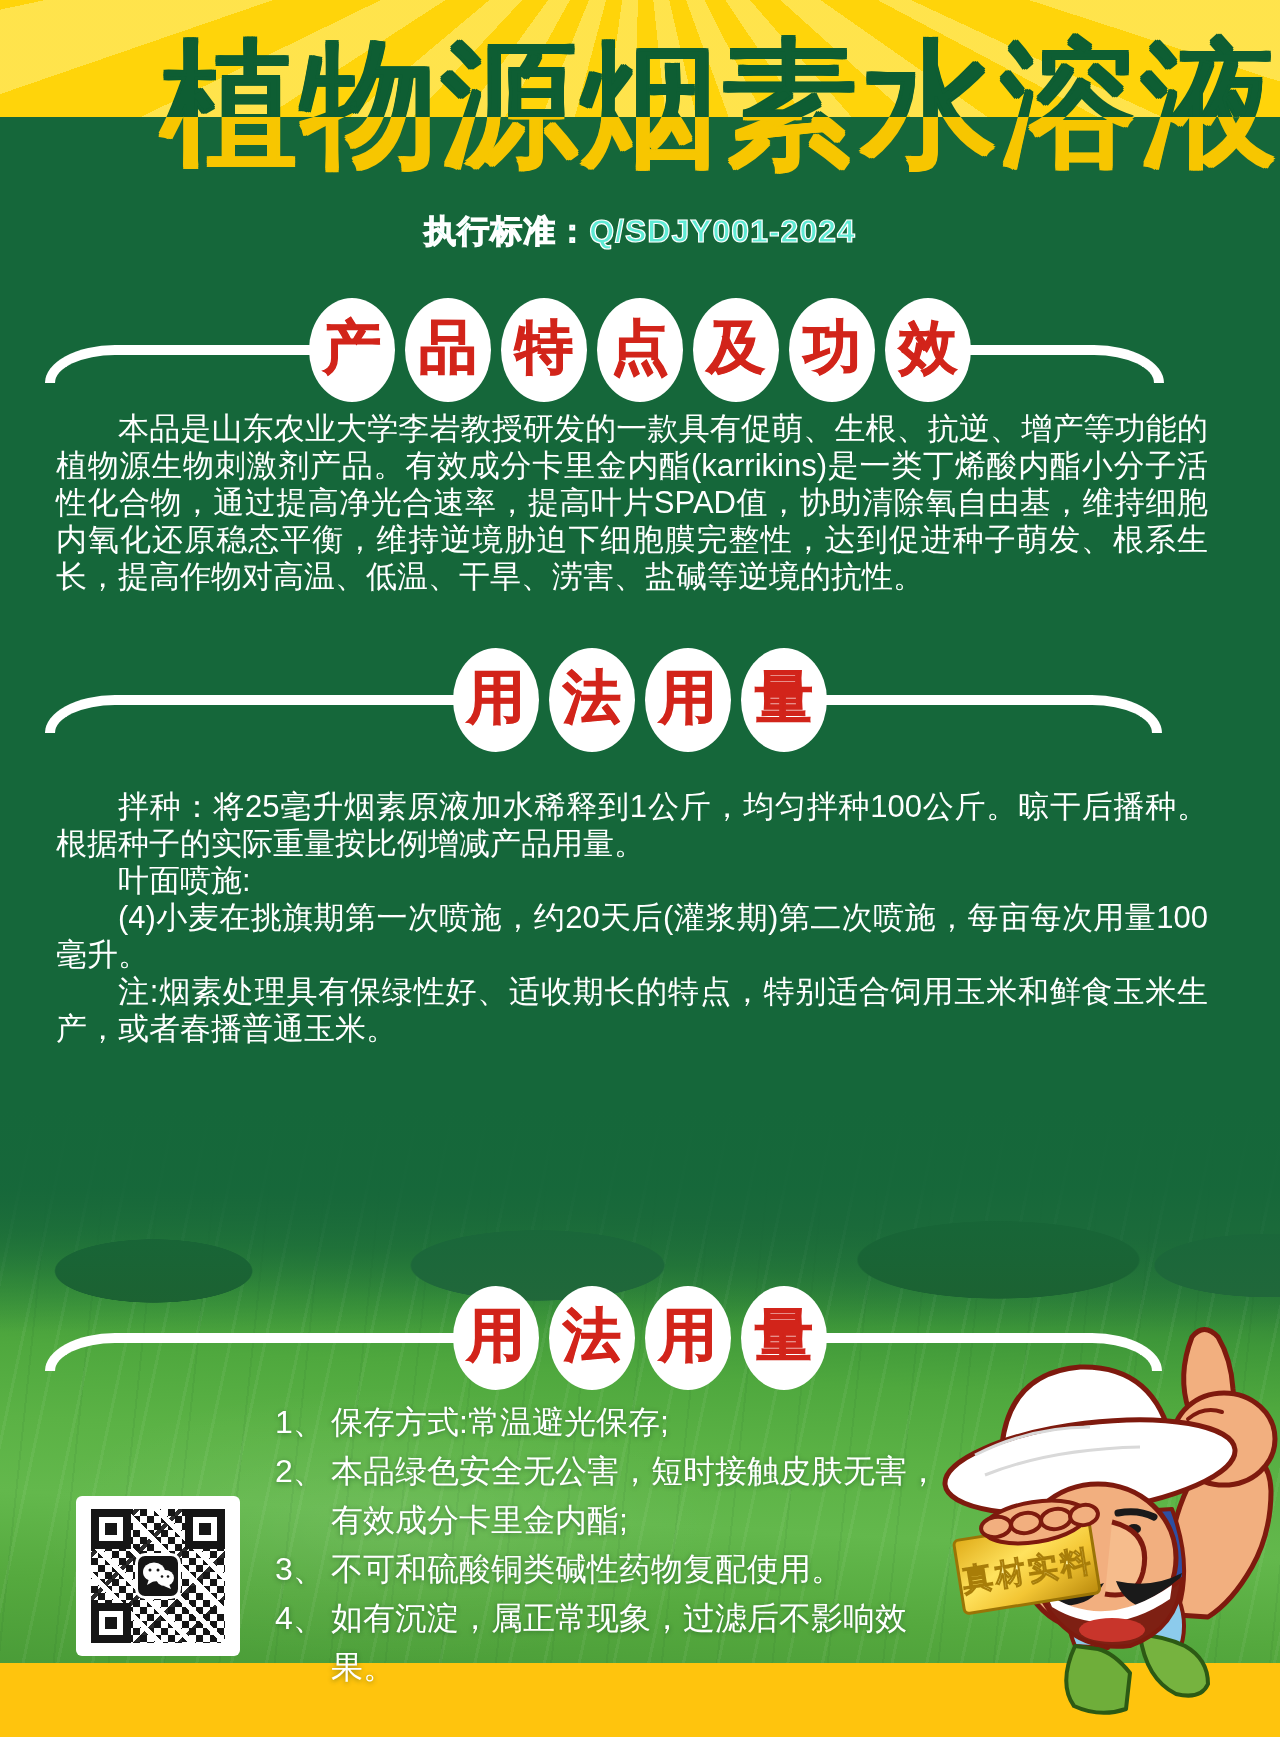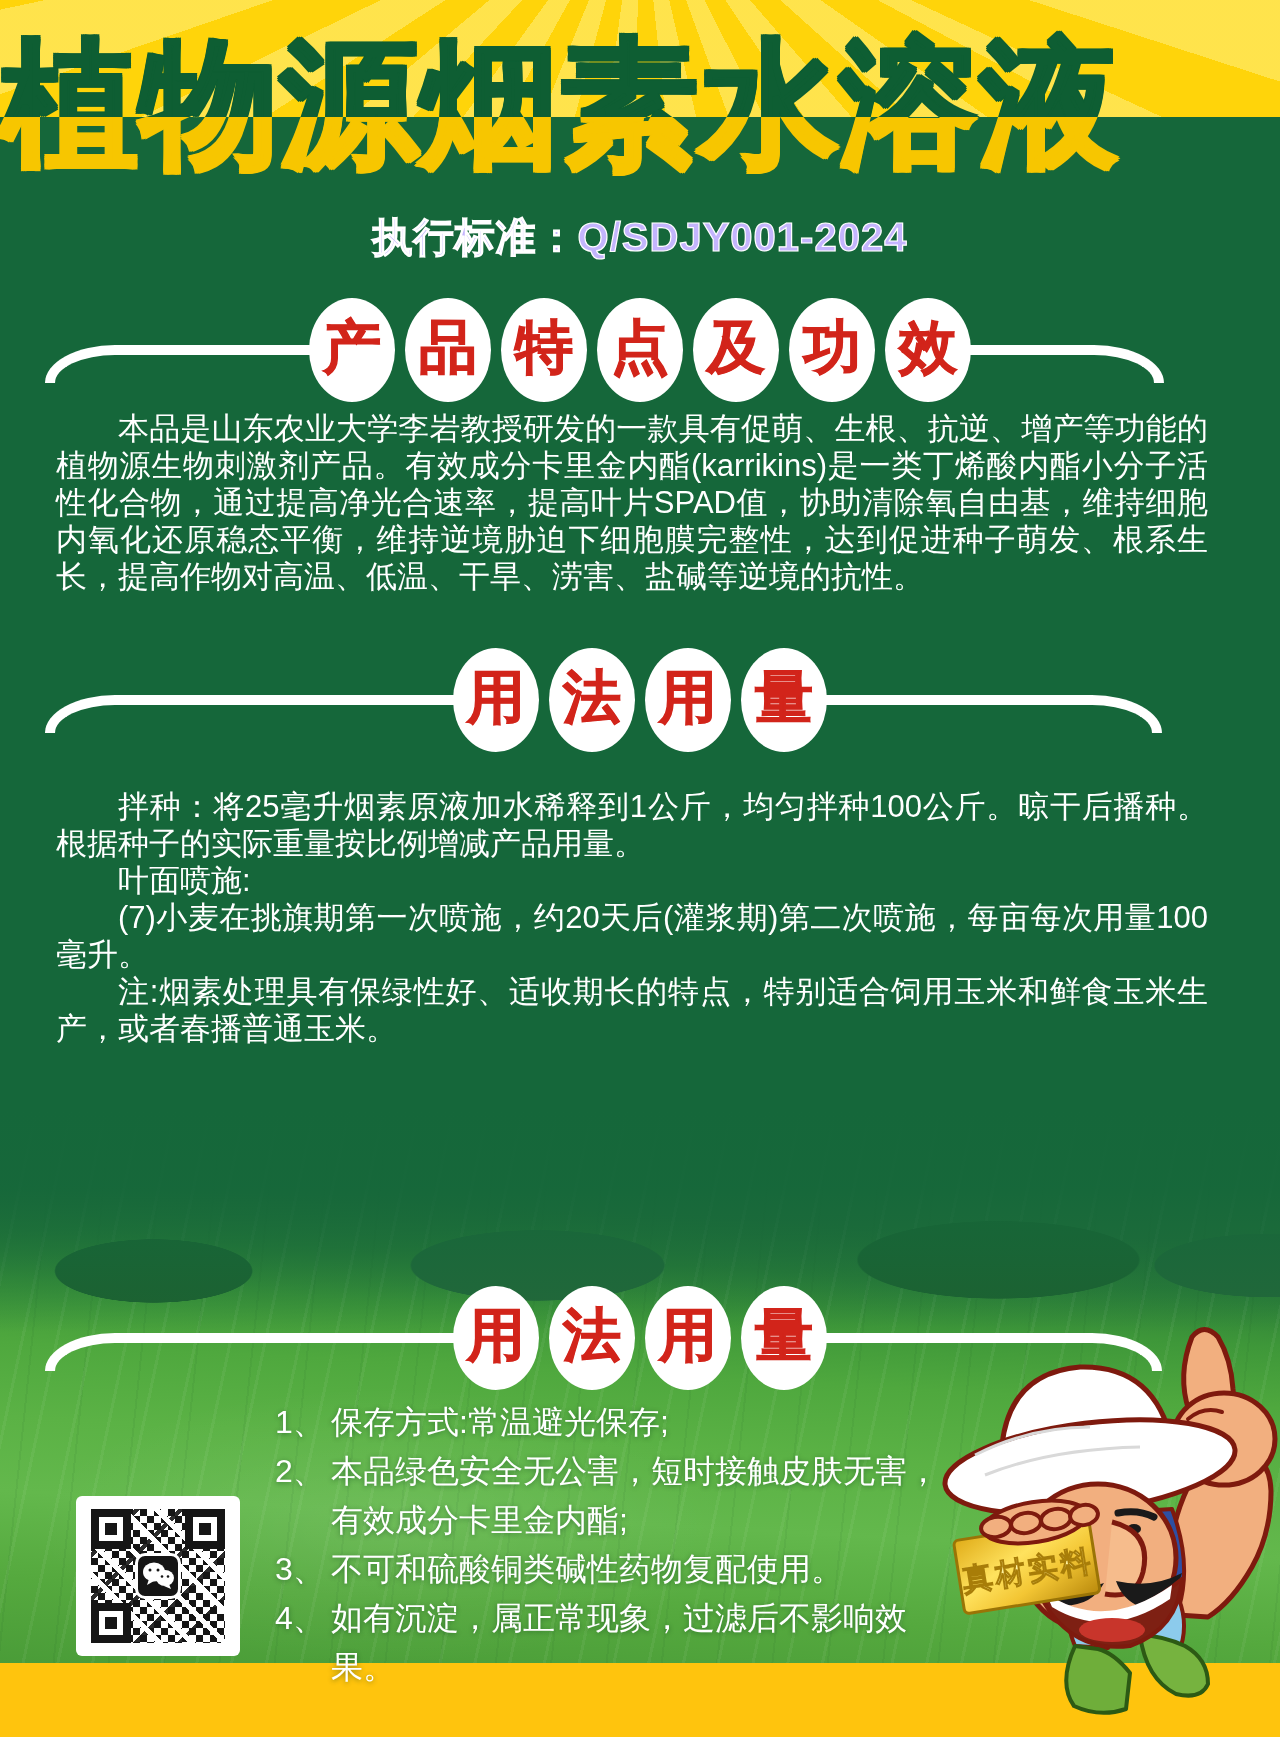--- a/index.html
+++ b/index.html
@@ -18,32 +18,32 @@
   }
   .top-band::before{
     content:""; position:absolute; inset:-40px 0 0 0;
     background:repeating-conic-gradient(from 118deg at 50% -55%,
       rgba(255,236,120,0) 0deg 7deg, rgba(255,240,130,.55) 7deg 14deg);
   }
 
   
   .title-wrap{ position:absolute; left:0; top:28px; width:100%; height:152px; }
   .title{
-    position:absolute; inset:0; text-align:left; white-space:nowrap;
-    font-size:138px; line-height:152px; font-weight:700; letter-spacing:2px;
+    position:absolute; inset:0; text-align:right; white-space:nowrap;
+    font-size:138px; line-height:152px; font-weight:400; letter-spacing:2px;
     -webkit-text-stroke:2.5px currentColor;
     text-shadow:2px 0 currentColor,-2px 0 currentColor,0 2px currentColor,0 -2px currentColor,
                 2px 2px currentColor,-2px 2px currentColor,2px -2px currentColor,-2px -2px currentColor;
   }
   .t-green { color:#0E5E33; clip-path:inset(0 0 63px 0); }
   .t-yellow{ color:#F7C600; clip-path:inset(89px 0 0 0); }
 
   .std{
     position:absolute; left:0; top:210px; width:100%; text-align:center;
-    color:#c4b5fd; font-size:40px; font-weight:700; letter-spacing:1px;
+    color:#5eead4; font-size:32px; font-weight:700; letter-spacing:1px;
     -webkit-text-stroke:1.2px #fff;
   }
 
   
   .sec-header{ position:absolute; left:0; width:1280px; height:150px; }
   .hline{ position:absolute; height:38px; border-top:10px solid #fff; }
   .hl-left { border-left:10px solid #fff;  border-top-left-radius:70px 38px; }
   .hl-right{ border-right:10px solid #fff; border-top-right-radius:70px 38px; }
   .bubbles{ position:absolute; top:0; display:flex; gap:10px; }
   .bubble{
@@ -204,21 +204,21 @@
       <div class="bubble">
           <span>量</span>
         </div>
     </div>
     <div class="hline hl-right"></div>
   </div>
 
   <div class="body-text" id="sec2-text">
     <p>拌种：将25毫升烟素原液加水稀释到1公斤，均匀拌种100公斤。晾干后播种。根据种子的实际重量按比例增减产品用量。</p>
     <p>叶面喷施:</p>
-    <p>(7)小麦在挑旗期第一次喷施，约20天后(灌浆期)第二次喷施，每亩每次用量100毫升。</p>
+    <p>(4)小麦在挑旗期第一次喷施，约20天后(灌浆期)第二次喷施，每亩每次用量100毫升。</p>
     <p>注:烟素处理具有保绿性好、适收期长的特点，特别适合饲用玉米和鲜食玉米生产，或者春播普通玉米。</p>
   </div>
 
   <div class="field"></div>
 
   <div class="sec-header" id="h3">
     <div class="hline hl-left"></div>
     <div class="bubbles">
       <div class="bubble">
           <span>用</span>

